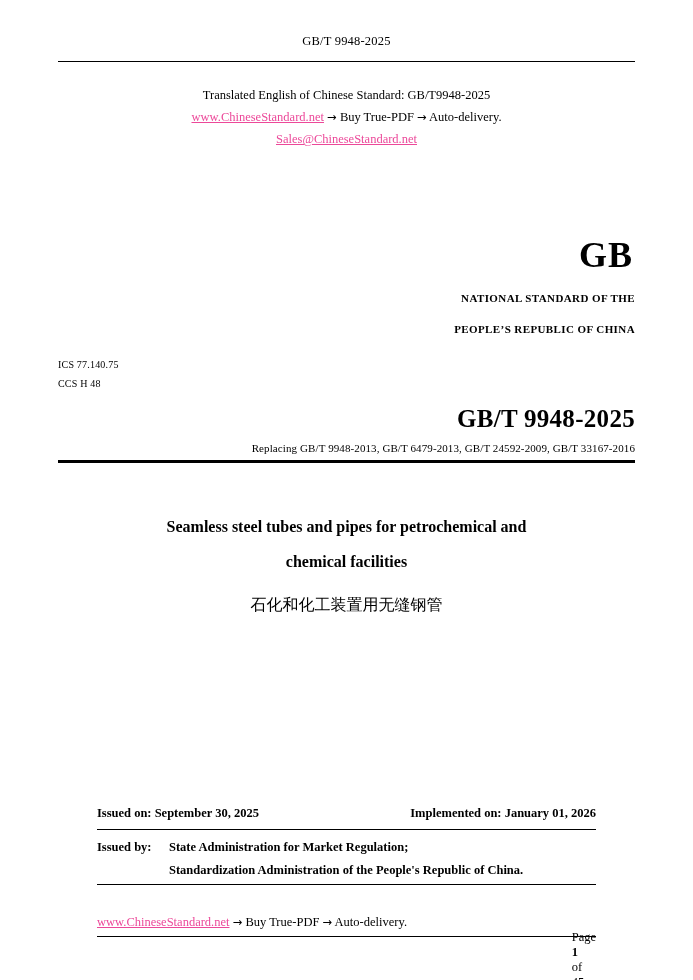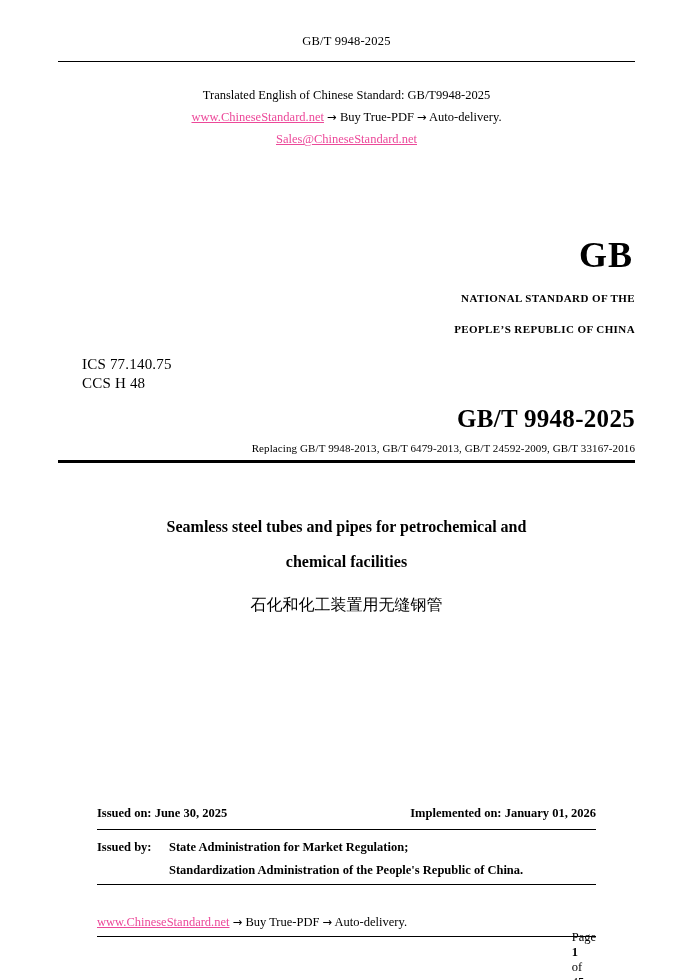--- a/index.html
+++ b/index.html
@@ -65,23 +65,22 @@
     font-size: 11px;
     font-weight: bold;
     letter-spacing: 0.4px;
     margin-top: 16px;
   }
   .natstd .l2 { margin-top: 19px; }
 
   
   .codes {
     margin-top: 20px;
-    font-size: 15px;
+    font-size: 10px;
     line-height: 19px;
-    margin-left: 24px;
   }
   .codes div { letter-spacing: 0.2px; }
 
   
   .std-no {
     text-align: right;
     font-size: 25px;
     font-weight: bold;
     margin-top: 12px;
     letter-spacing: 0.3px;
@@ -208,21 +207,21 @@
   <div class="replacing">Replacing  GB/T  9948-2013,  GB/T  6479-2013,  GB/T  24592-2009,  GB/T  33167-2016</div>
   <div class="thick-rule"></div>
 
   <div class="title-en">
     <div>Seamless steel tubes and pipes for petrochemical and</div>
     <div>chemical facilities</div>
   </div>
   <div class="title-zh">石化和化工装置用无缝钢管</div>
 
   <div class="issue-row">
-    <span>Issued on: June 30, 2025</span>
+    <span>Issued on: September 30, 2025</span>
     <span>Implemented on: January 01, 2026</span>
   </div>
   <div class="rule-thin-1"></div>
 
   <div class="issued-by">
     <span class="ib-label">Issued by:</span><span>State Administration for Market Regulation;</span>
     <span class="ib-line2">Standardization Administration of the People's Republic of China.</span>
   </div>
   <div class="rule-thin-2"></div>
 

